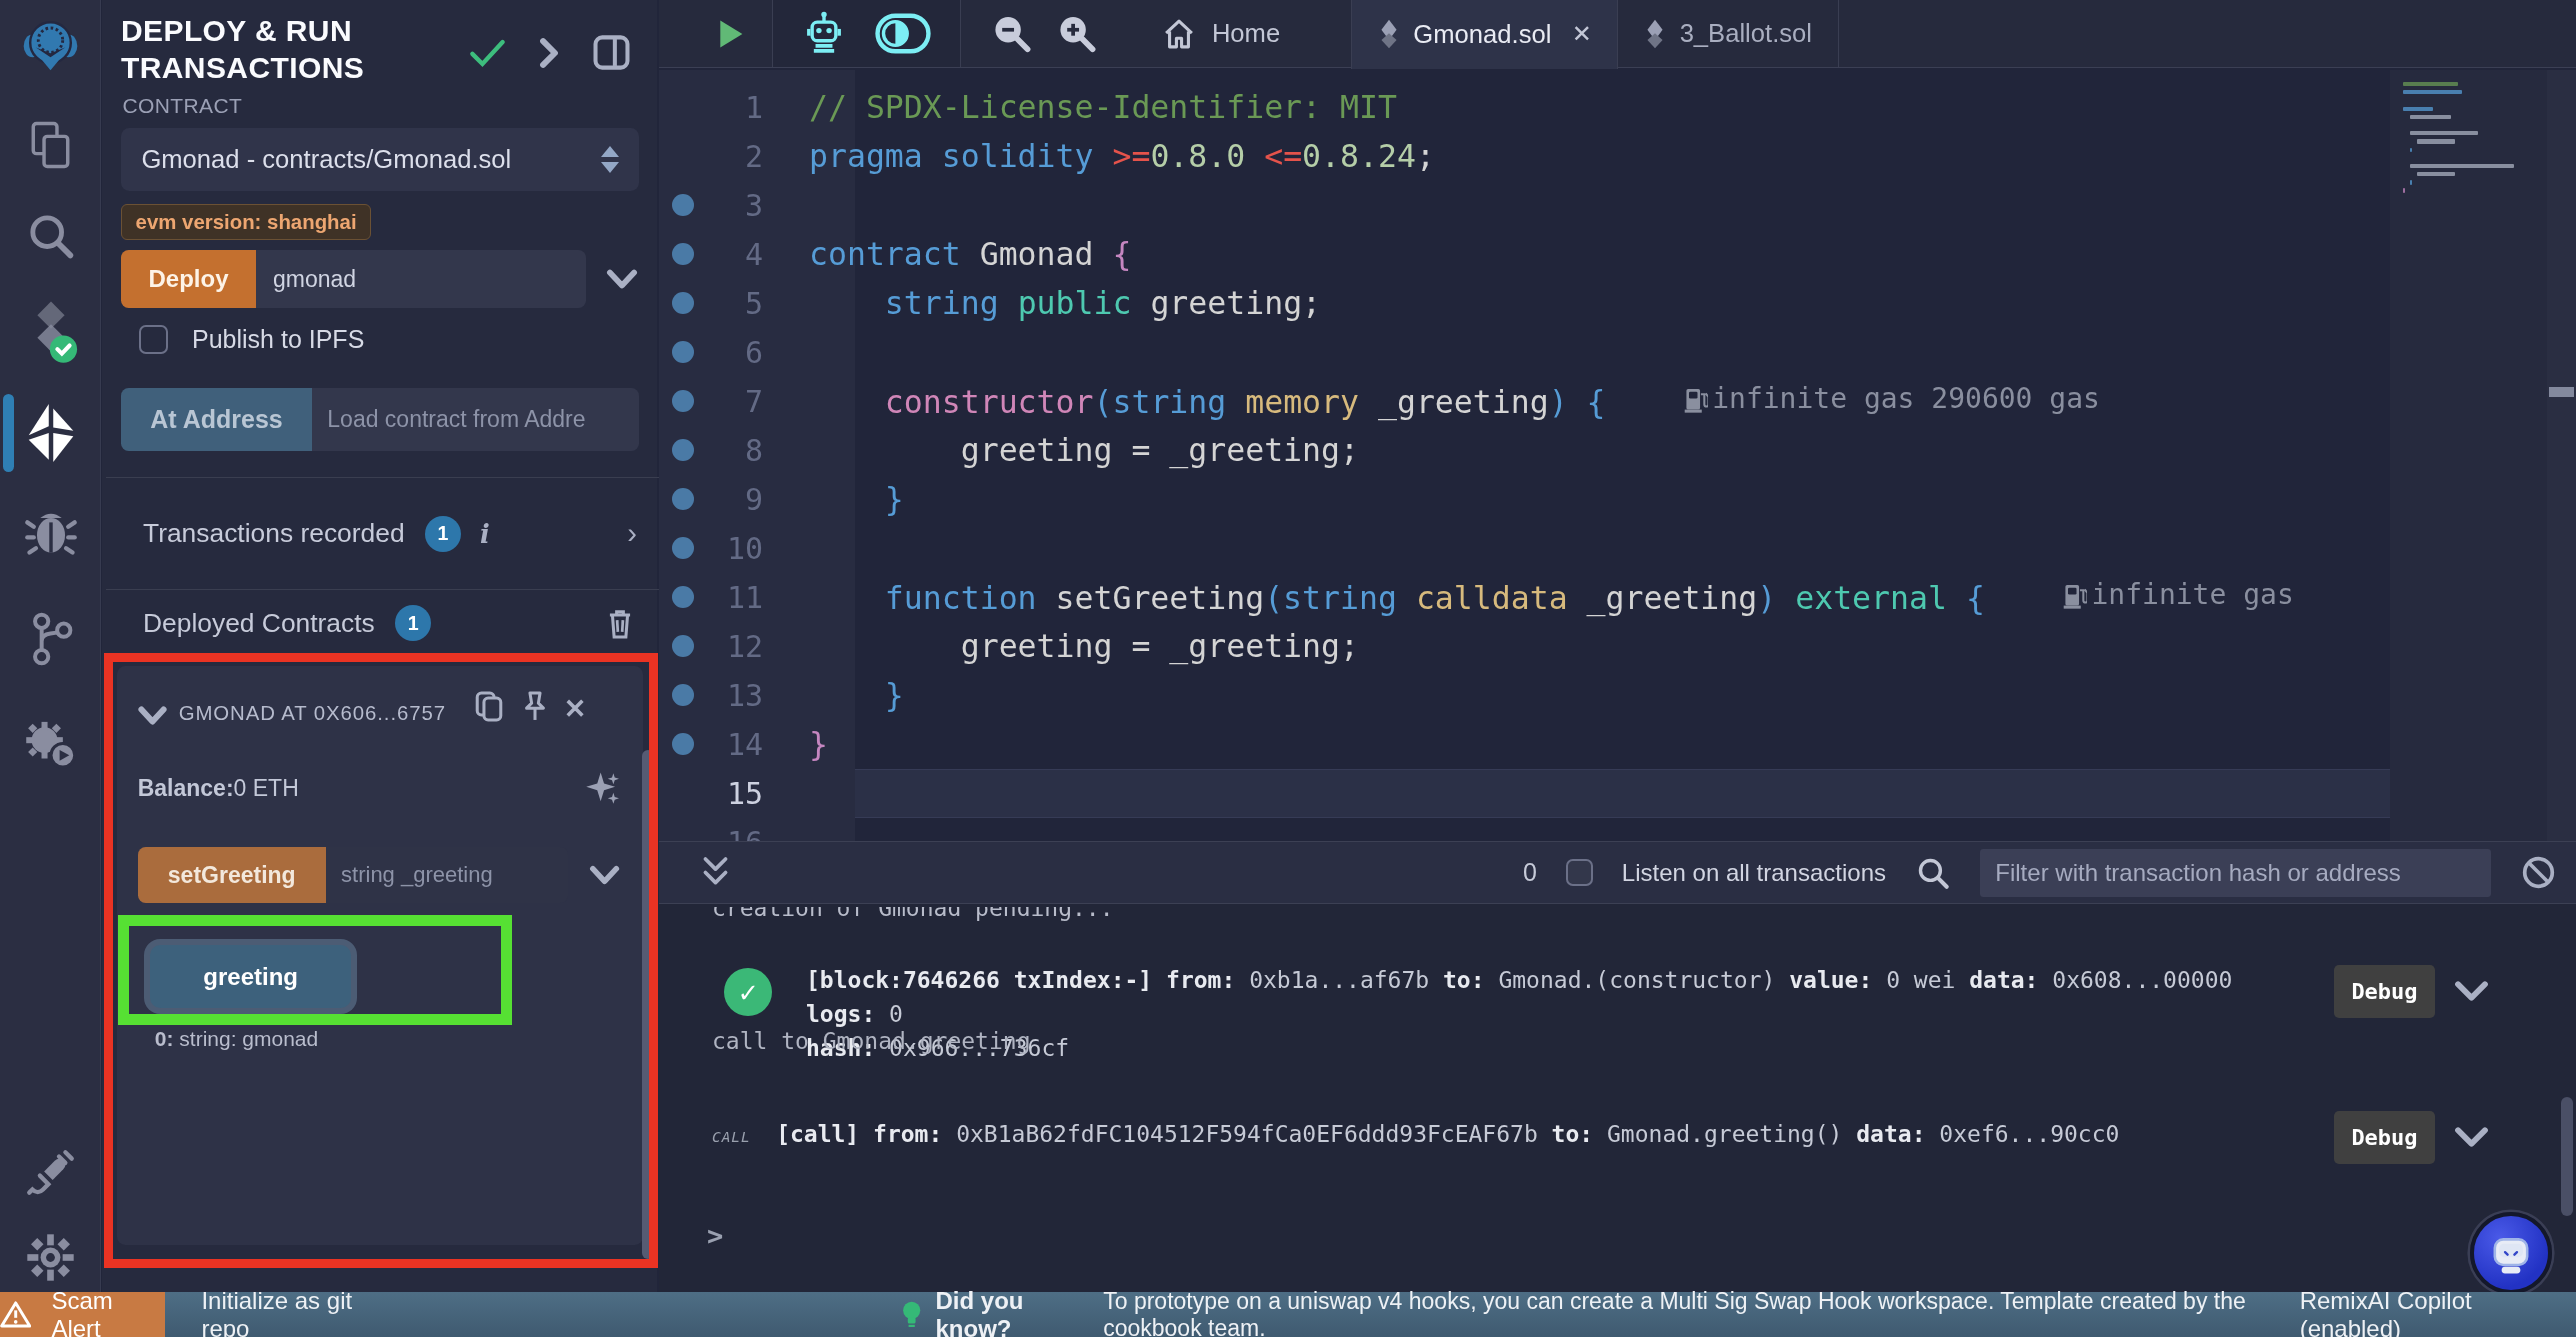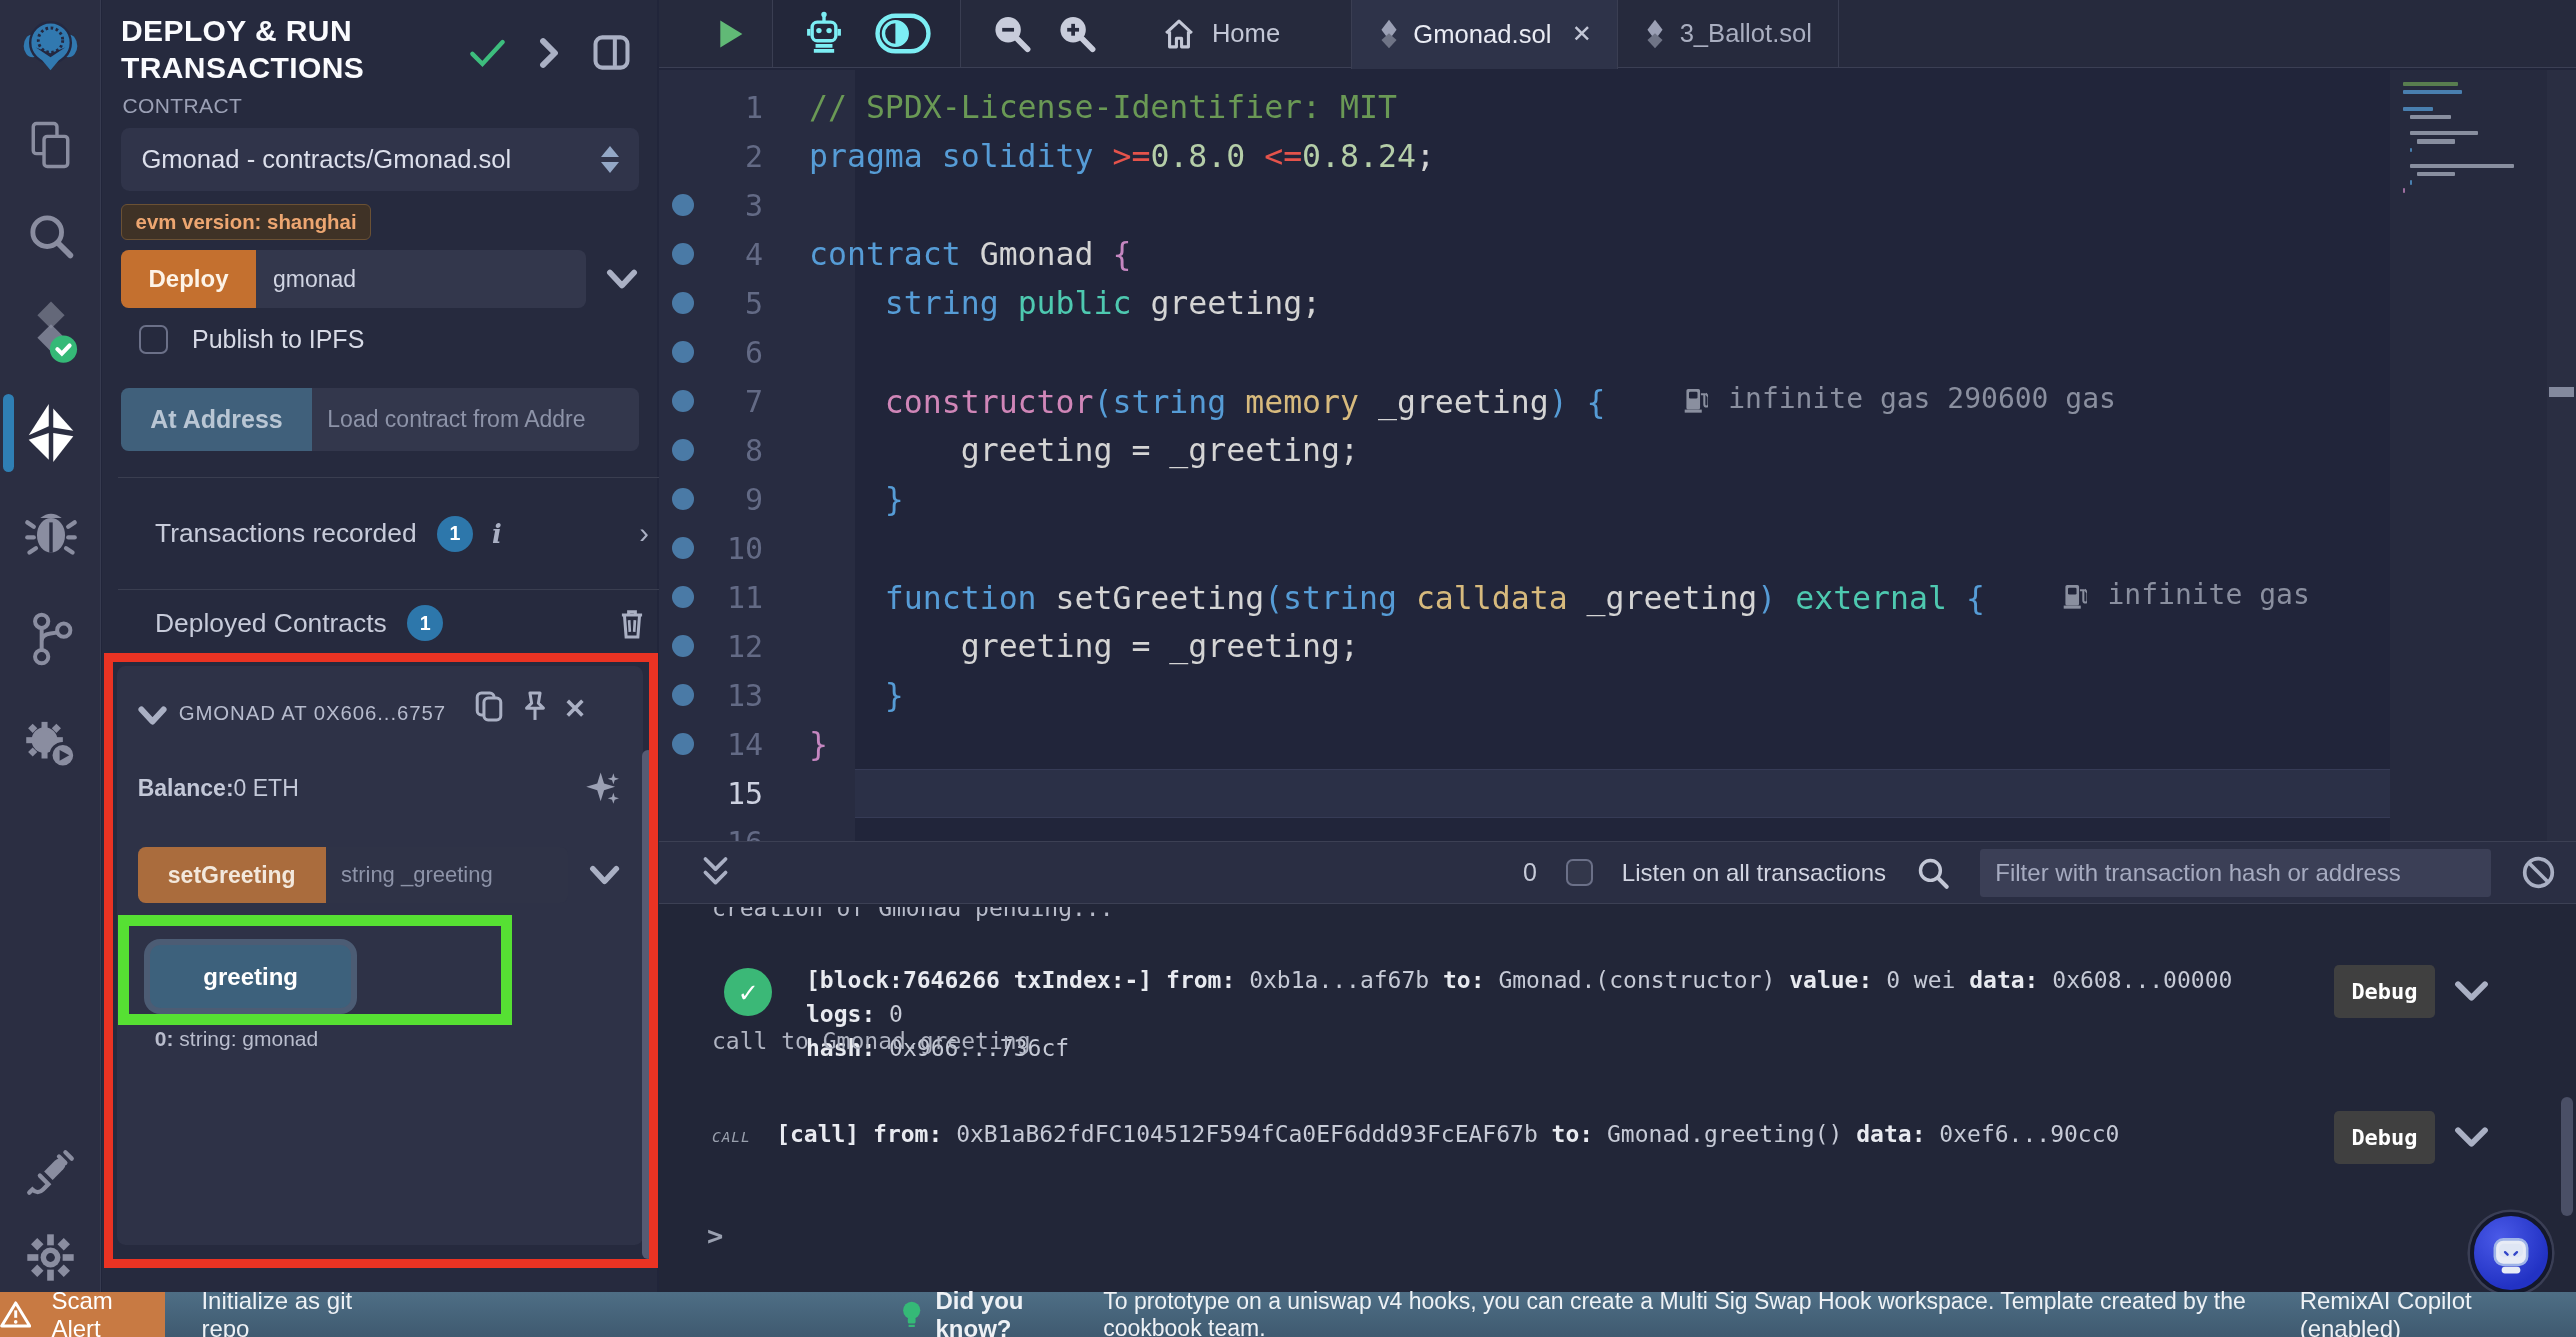--- a/index.html
+++ b/index.html
@@ -37,21 +37,21 @@
   .chev { stroke:#aab0c4; stroke-width:3.5; fill:none; stroke-linecap:round; stroke-linejoin:round; }
   .checkbox { width:29px; height:29px; border:2.6px solid #6b7088; border-radius:6.8px; background:transparent; }
   .pub-row { position:absolute; left:37px; top:325px; display:flex; gap:24px; align-items:center;
     font-size:25px; color:#d7dae6; }
   .ataddr-row { position:absolute; left:19px; top:388px; width:518px; height:63px; display:flex; }
   .btn-steel { width:191px; height:63px; background:#40607b; border:none; border-radius:7.7px 0 0 7.7px;
     font-size:25px; font-weight:bold; color:#b9c6d4; font-family:inherit; }
   .ataddr-input { flex:1; height:63px; background:#33374c; border:none; border-radius:0 7.7px 7.7px 0;
     font-size:23px; color:#d0d4e2; padding:0 15.3px; font-family:inherit; outline:none; }
   .ataddr-input::placeholder, .deploy-input::placeholder, .sg-input::placeholder { color:#8d93a8; }
-  .section { position:absolute; left:16px; width:555px; border-top:1.7px solid #3a3e50; }
+  .section { position:absolute; left:4px; width:555px; border-top:1.7px solid #3a3e50; }
   .sec-head { display:flex; align-items:center; padding:0 24px 0 37px; height:111px; font-size:26.4px; color:#c7cbda; }
   .badge { min-width:36px; height:36px; border-radius:18px; background:#2d77ab; color:#fff;
     font-size:19.6px; font-weight:bold; display:flex; align-items:center; justify-content:center; margin-left:20.4px;}
   .i-icon { font-family:"DejaVu Serif", serif; font-style:italic; font-weight:bold; font-size:25.6px; color:#aab0c4; }
   .chev-r { font-size:29px; color:#aab0c4; }
 
   
   #red-box { position:absolute; left:1.7px; top:653px; width:554px; height:615px;
     border:9.4px solid #ea3323; z-index:3; }
   #contract-card { position:absolute; left:15.3px; top:666px; width:526px; height:579px;
@@ -98,21 +98,21 @@
   .cl-dot { width:48px; display:flex; justify-content:center; }
   .dot { width:22px; height:22px; border-radius:50%; background:#4a7aa6; }
   .cl-num { width:102px; text-align:right; padding-right:46px; color:#636a85; font-size:30px; }
   .cl-row.current .cl-num { color:#cdd1e0; }
   .cl-row.current .cl-code-bg { position:absolute; left:196px; right:186px; top:0; bottom:0;
     background:#2b3047; border-top:1.7px solid #363b56; border-bottom:1.7px solid #363b56; }
   .cl-code { position:relative; }
   .tok-cmt{color:#6a9955;} .tok-kw{color:#569cd6;} .tok-op{color:#e5534b;} .tok-num{color:#b5cea8;}
   .tok-grn{color:#4ec9b0;} .tok-ctor{color:#d086b8;} .tok-gold{color:#d7ba7d;} .tok-plain{color:#d4d4d4;}
   .tok-mag{color:#c586c0;}
-  .gas-hint { display:inline-flex; align-items:center; gap:20px; margin-left:77px;
+  .gas-hint { display:inline-flex; align-items:center; gap:4px; margin-left:77px;
     font-size:28px; color:#8a8f9f; font-family:"DejaVu Sans Mono", monospace;text-align:right; }
 
   
   #terminal { position:absolute; left:0; top:841px; width:1917px; height:451px; background:#222638; }
   #term-bar { position:absolute; left:0; top:0; width:1917px; height:63px; background:#2a2e43;
     border-top:1.7px solid #3c4054; border-bottom:1.7px solid #3c4054; display:flex; align-items:center;
     padding:0 19px 0 41px; gap:29px; }
   .term-count { font-size:25px; color:#c6cad8; margin-left:auto; }
   .term-listen { font-size:24px; color:#d2d5e2; }
   .filter-input { width:511px; height:48px; background:#3b3f56; border:none; border-radius:3.4px;

